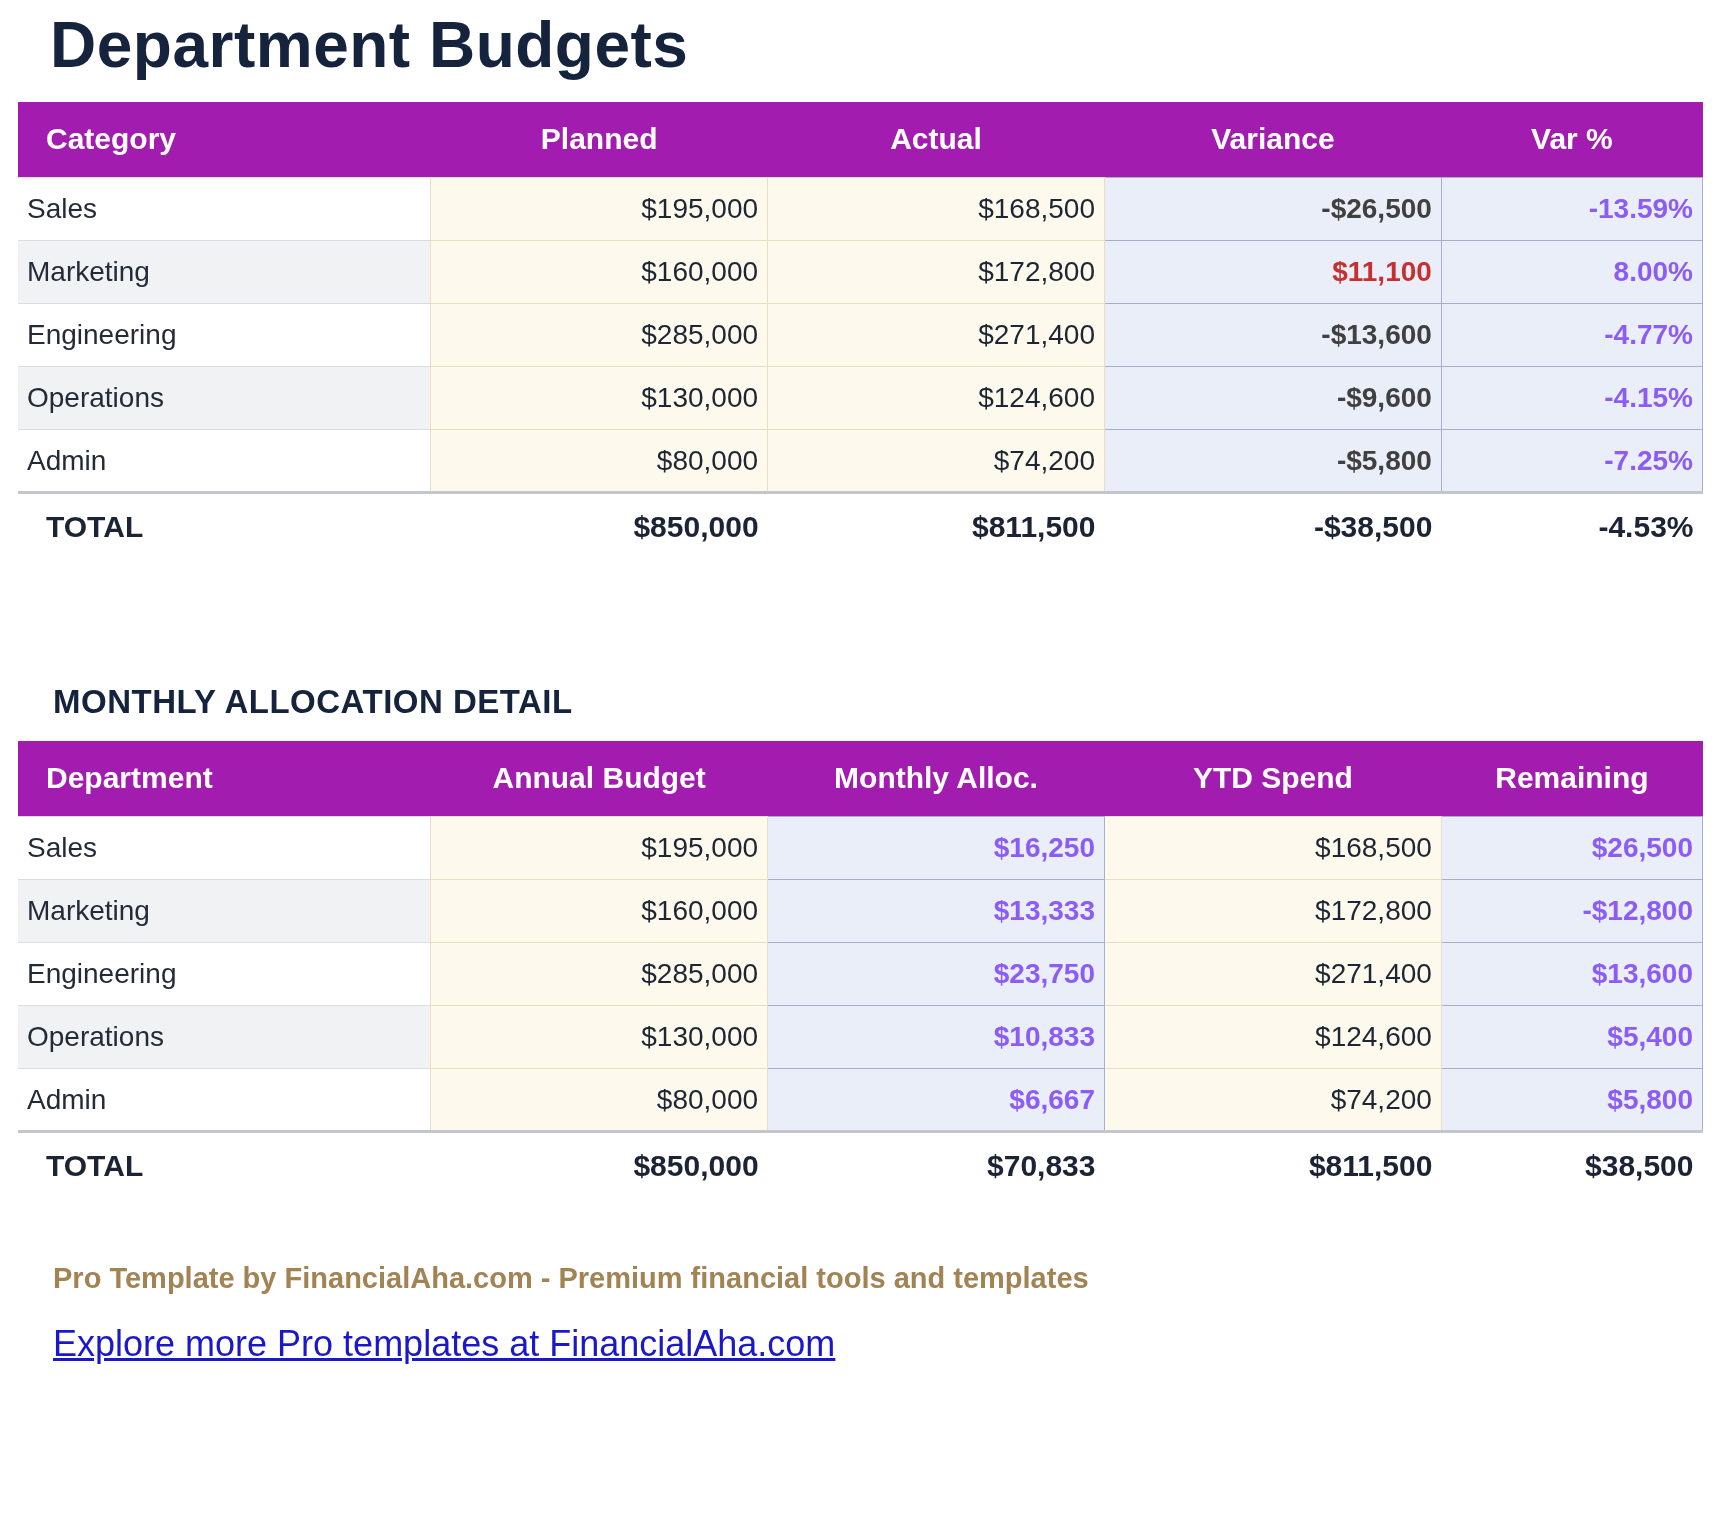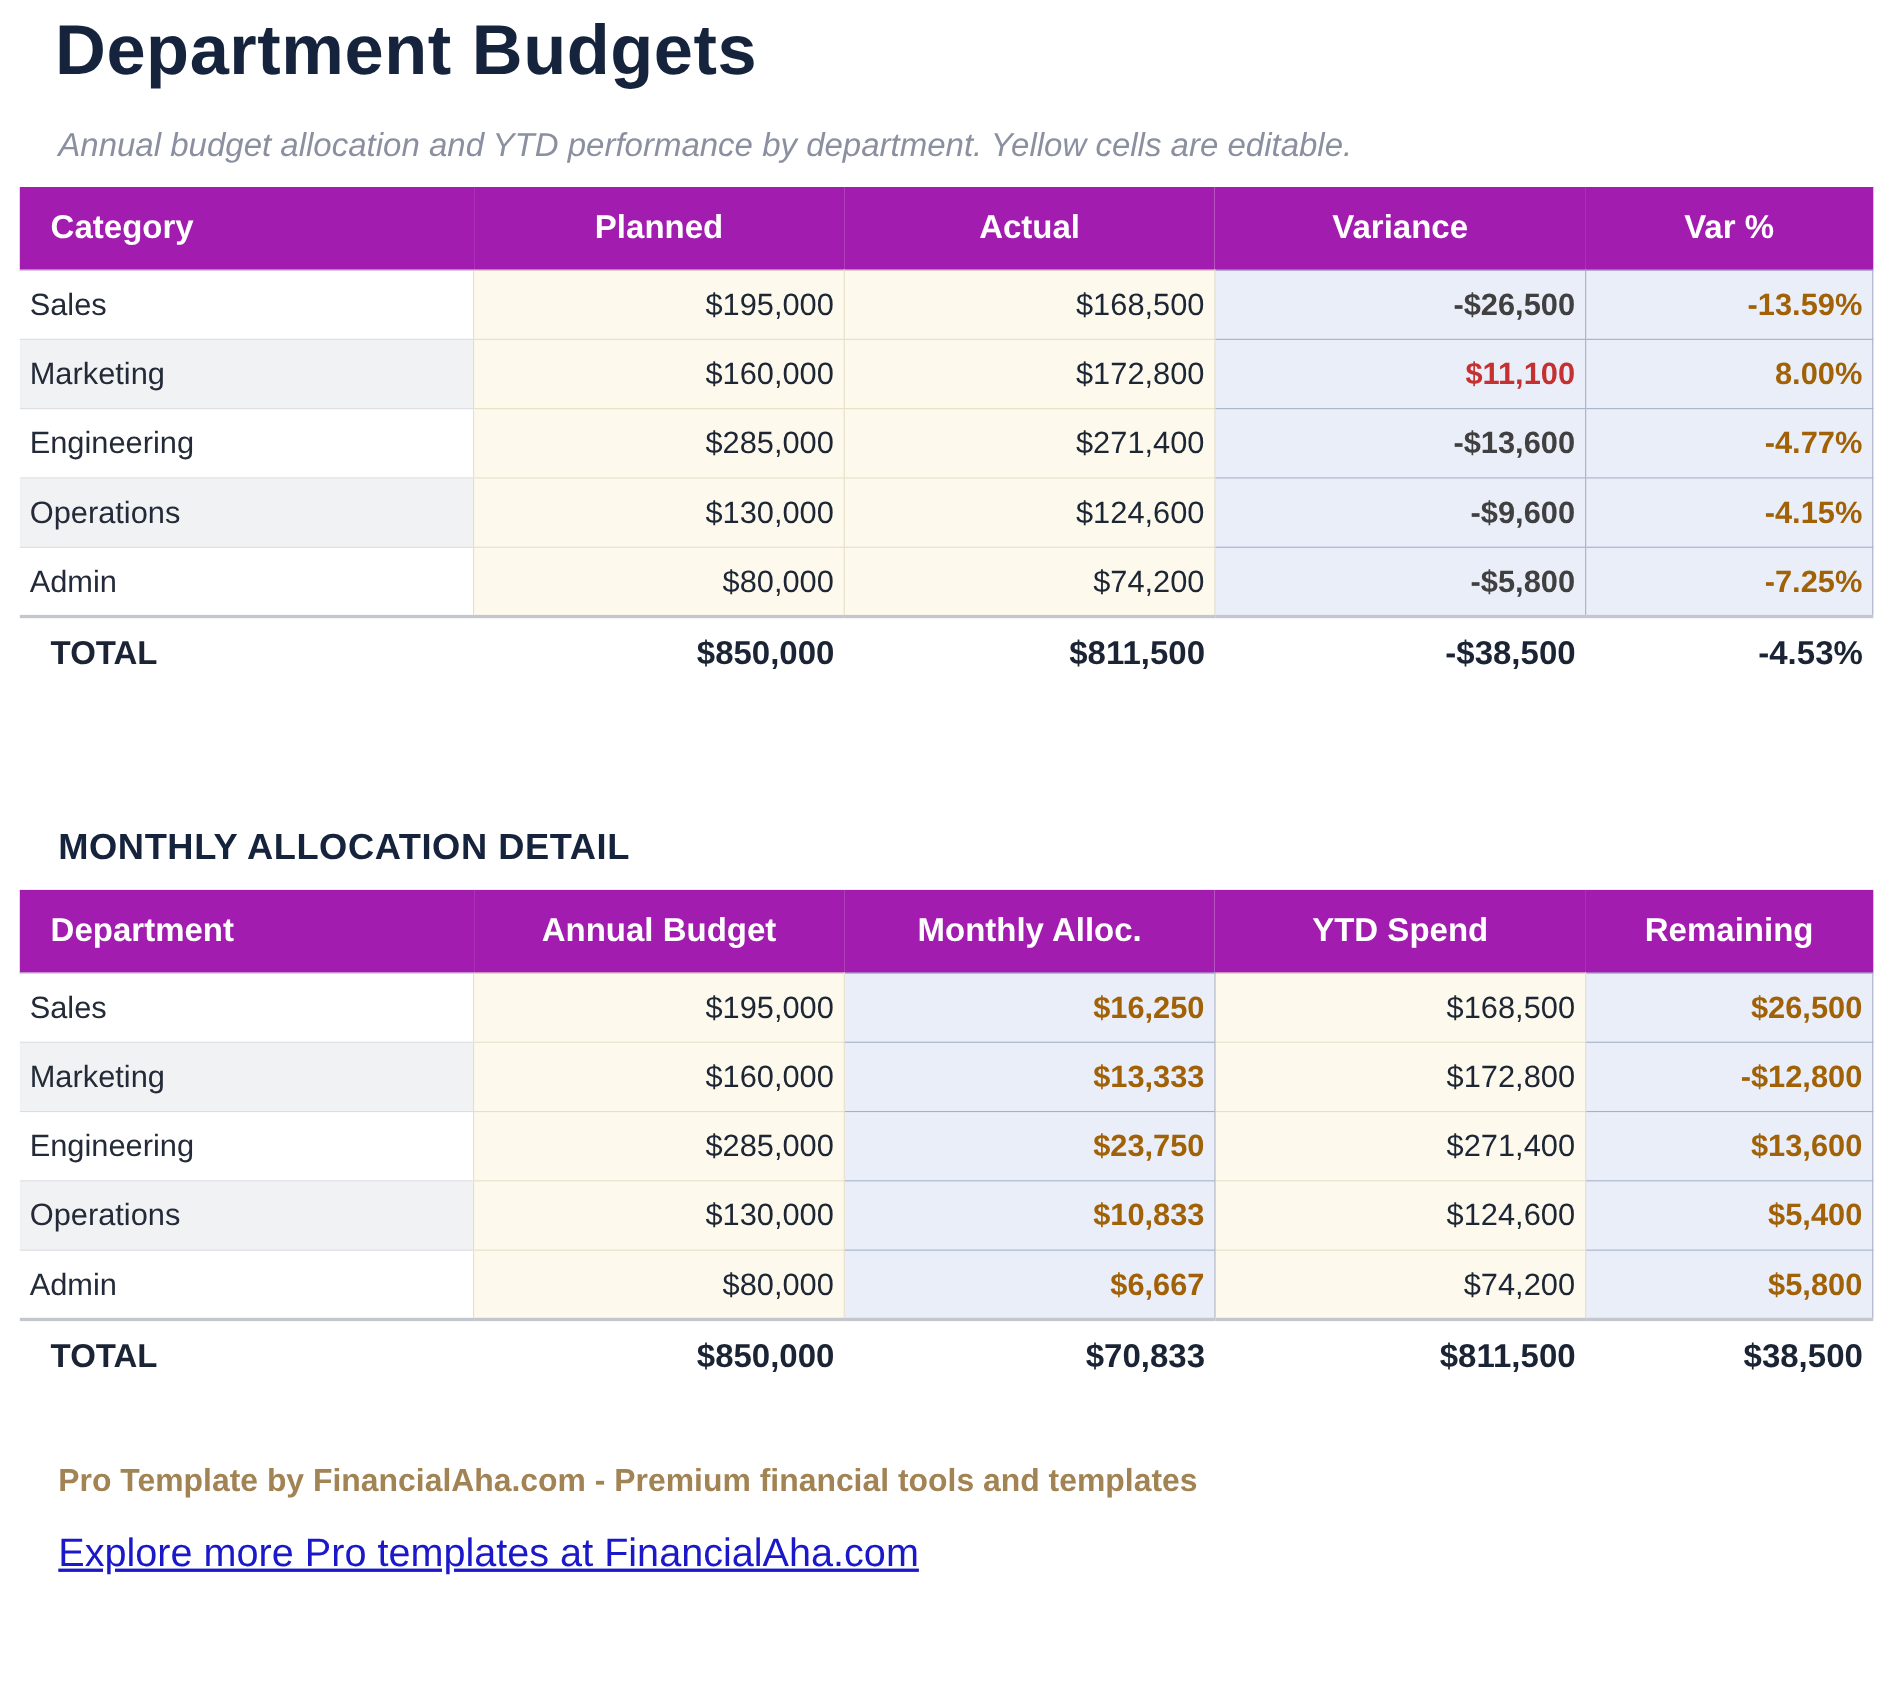--- a/index.html
+++ b/index.html
@@ -55,21 +55,21 @@
 
   td.num { text-align:right; padding-right:9px; }
 
   td.cream {
     background:#fdf9ec; border:1px solid #e6dfc6;
     color:#1d2634;
   }
   td.blue {
     background:#eaeef8; border:1px solid #a6b0ca;
   }
-  .bold-navy { font-weight:bold; color:#a16207; }
+  .bold-navy { font-weight:bold; color:#8b5cf6; }
   .pos-green { font-weight:bold; color:#404040; }
   .neg-red   { font-weight:bold; color:#c53030; }
 
   tr.total td {
     background:#ffffff; border:none; border-top:3px solid #c3c6cc;
     height:68px; font-weight:bold; color:#1b2434; font-size:30px;
   }
   tr.total td.t-label { padding-left:28px; text-align:left; }
 
   .footer-pro {
@@ -80,21 +80,20 @@
     display:inline-block; margin:28px 0 0 53px;
     font-size:36px; color:#1b18c9; text-decoration:underline; cursor:pointer;
   }
 </style>
 </head>
 <body>
 
 <div class="page">
 
   <h1 class="page-title">Department Budgets</h1>
-  <div class="page-subtitle">Annual budget allocation and YTD performance by department. Yellow cells are editable.</div>
 
 
   <table>
     <colgroup>
         <col class="c-cat">
         <col class="c-b">
         <col class="c-c">
         <col class="c-d">
         <col class="c-e">
       </colgroup>

